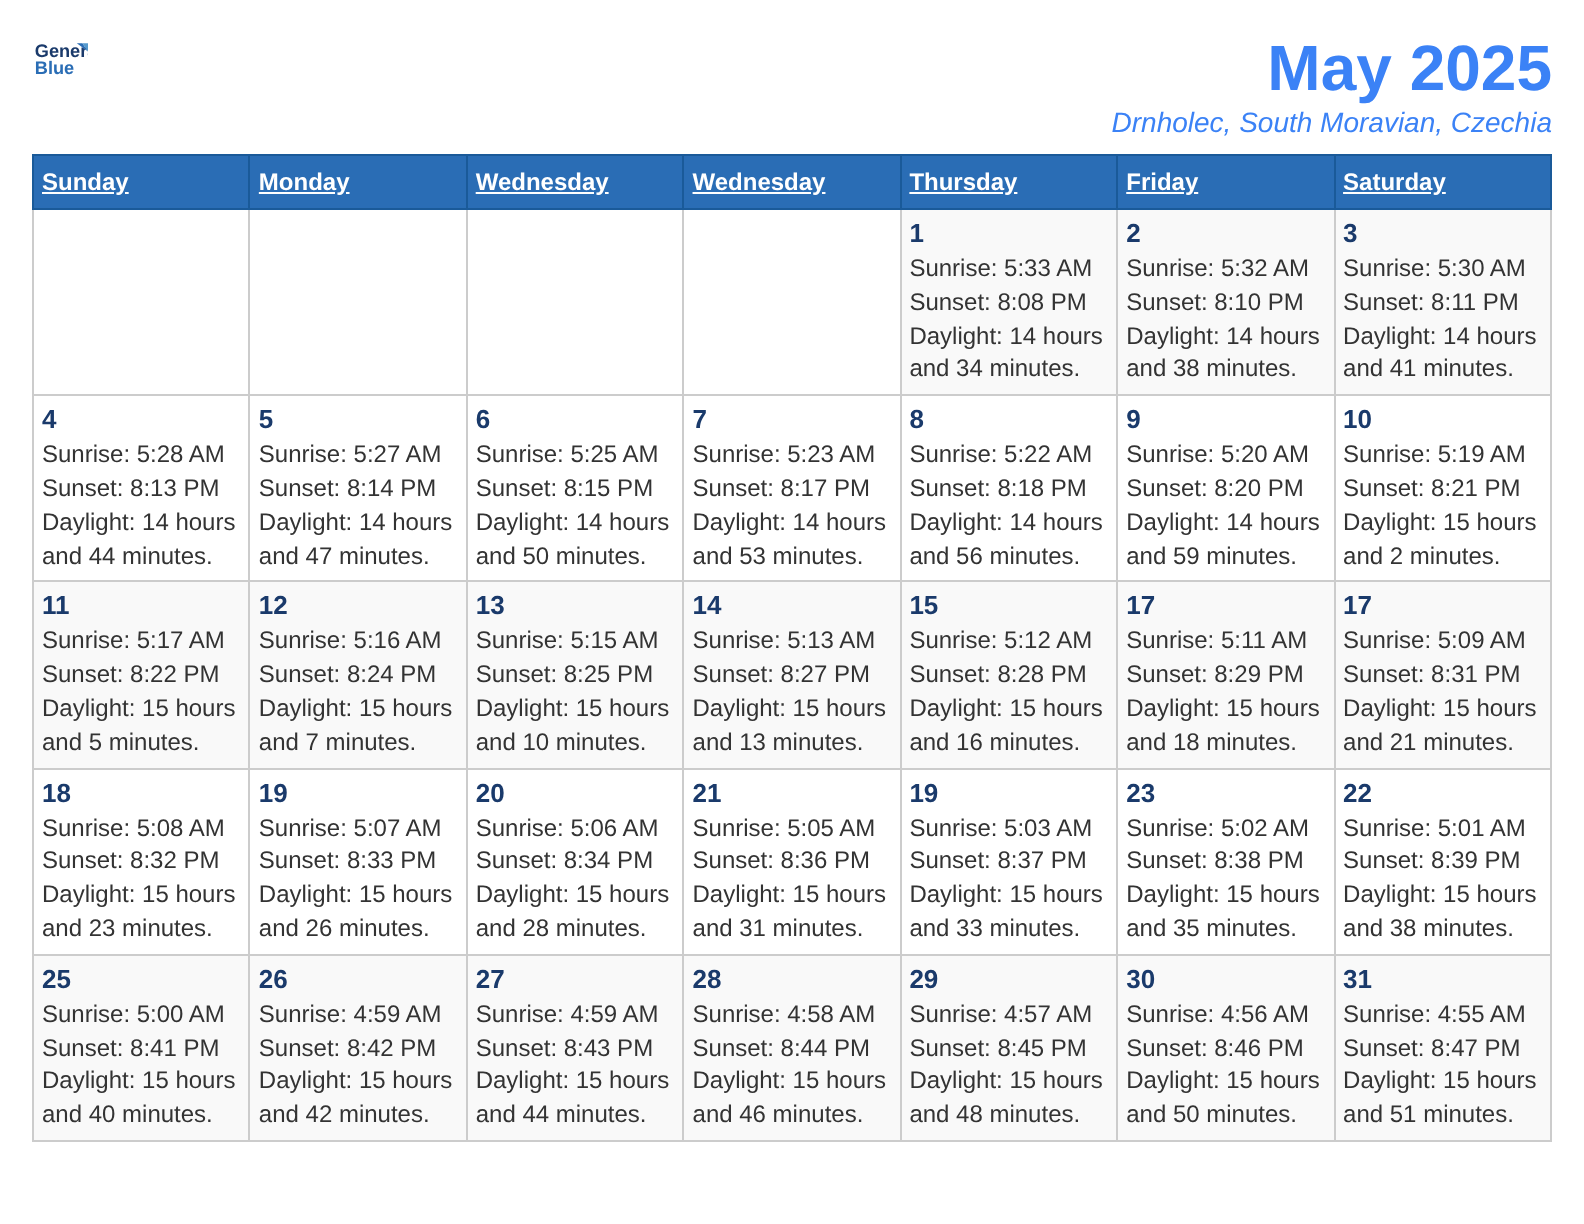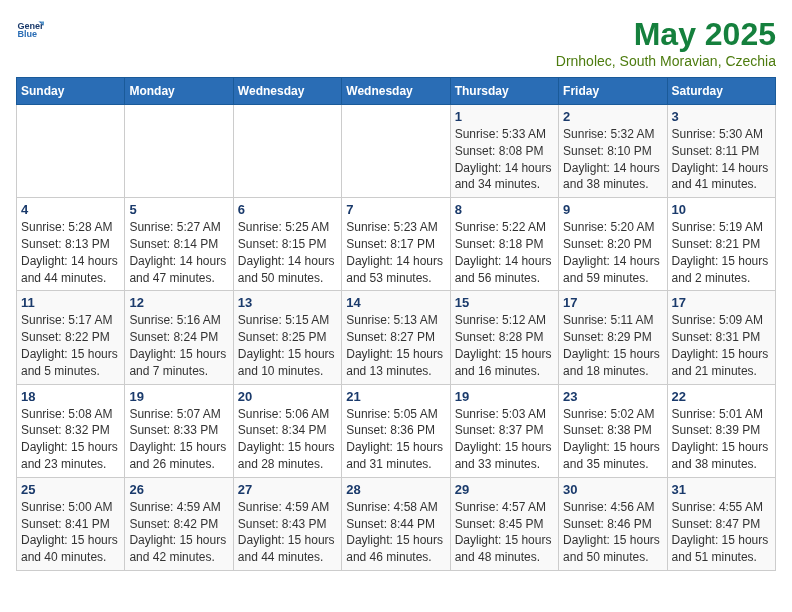--- a/index.html
+++ b/index.html
@@ -24,39 +24,41 @@
     .logo-icon {
       width: 28px;
       height: 28px;
     }
     .title-area {
       text-align: right;
     }
     .month-title {
       font-size: 32px;
       font-weight: bold;
-      color: #15803d;
+      color: #3b82f6;
     }
     .subtitle {
       font-size: 14px;
-      color: #4d7c0f;
+      color: #3b82f6;
+      font-style: italic;
     }
     table {
       width: 100%;
       border-collapse: collapse;
       font-size: 11px;
     }
     thead tr th {
       background: #2a6db5;
       color: #fff;
       padding: 6px 4px;
       text-align: left;
       font-size: 12px;
       font-weight: bold;
       border: 1px solid #1a5a99;
+      text-decoration: underline;
     }
     tbody tr td {
       border: 1px solid #ccc;
       vertical-align: top;
       padding: 4px;
       min-height: 80px;
       width: 108px;
       background: #fff;
     }
     tbody tr:nth-child(odd) td {

